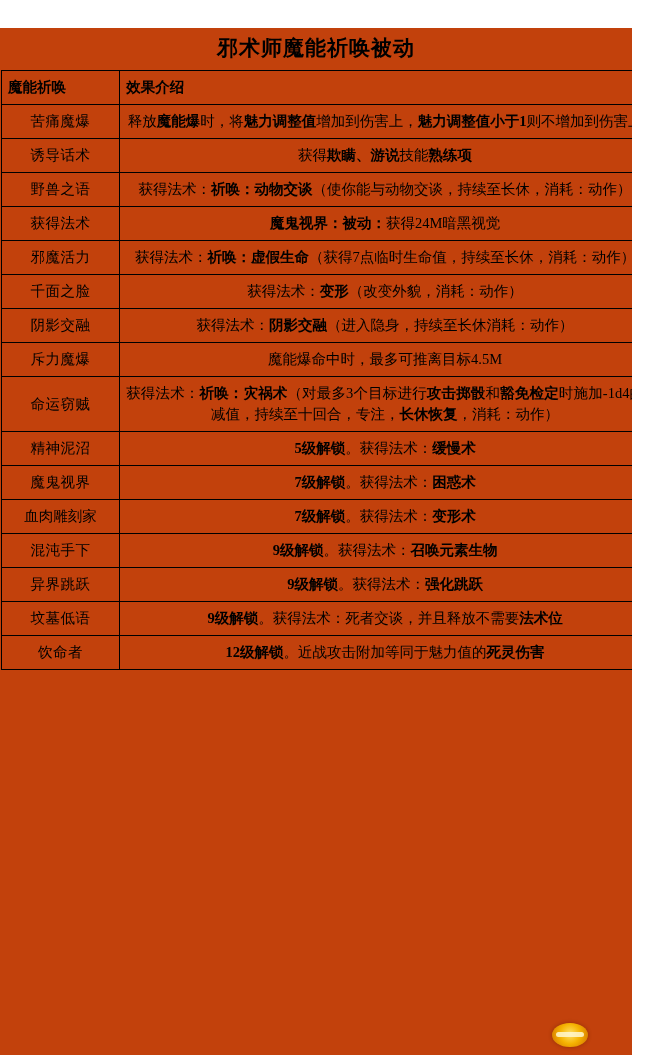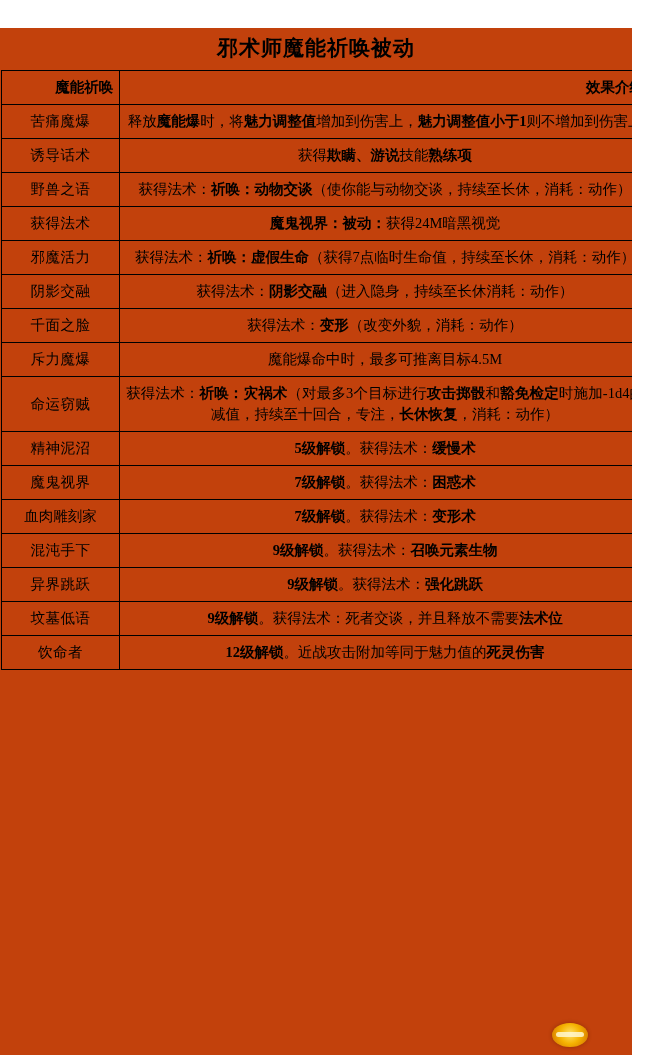--- a/index.html
+++ b/index.html
@@ -37,21 +37,21 @@
   table.main td, table.main th {
     border: 1px solid #000000;
     padding: 6px 6px;
     vertical-align: middle;
     font-size: 14.5px;
     line-height: 1.45;
   }
   col.c-name { width: 118px; }
   col.c-desc { width: 530px; }
   .hdr-name, .hdr-desc {
-    text-align: right;
+    text-align: left;
     font-weight: bold;
     font-size: 16px;
     padding-top: 9px;
     padding-bottom: 9px;
   }
   .name-cell {
     text-align: center;
     font-weight: normal;
     font-size: 16px;
     letter-spacing: 0.5px;
@@ -138,26 +138,26 @@
         </tr>
         <tr>
           <td class="name-cell">获得法术</td>
           <td class="desc-cell"><b>魔鬼视界：被动：</b>获得24M暗黑视觉</td>
         </tr>
         <tr>
           <td class="name-cell">邪魔活力</td>
           <td class="desc-cell just">获得法术：<b>祈唤：虚假生命</b>（获得7点临时生命值，持续至长休，消耗：动作）</td>
         </tr>
         <tr>
+          <td class="name-cell">千面之脸</td>
+          <td class="desc-cell">获得法术：<b>变形</b>（改变外貌，消耗：动作）</td>
+        </tr>
+        <tr>
           <td class="name-cell">阴影交融</td>
           <td class="desc-cell">获得法术：<b>阴影交融</b>（进入隐身，持续至长休消耗：动作）</td>
-        </tr>
-        <tr>
-          <td class="name-cell">千面之脸</td>
-          <td class="desc-cell">获得法术：<b>变形</b>（改变外貌，消耗：动作）</td>
         </tr>
         <tr>
           <td class="name-cell">斥力魔爆</td>
           <td class="desc-cell">魔能爆命中时，最多可推离目标4.5M</td>
         </tr>
         <tr>
           <td class="name-cell">命运窃贼</td>
           <td class="desc-cell just">获得法术：<b>祈唤：灾祸术</b>（对最多3个目标进行<b>攻击掷骰</b>和<b>豁免检定</b>时施加-1d4的减值，持续至十回合，专注，<b>长休恢复</b>，消耗：动作）</td>
         </tr>
         <tr>

